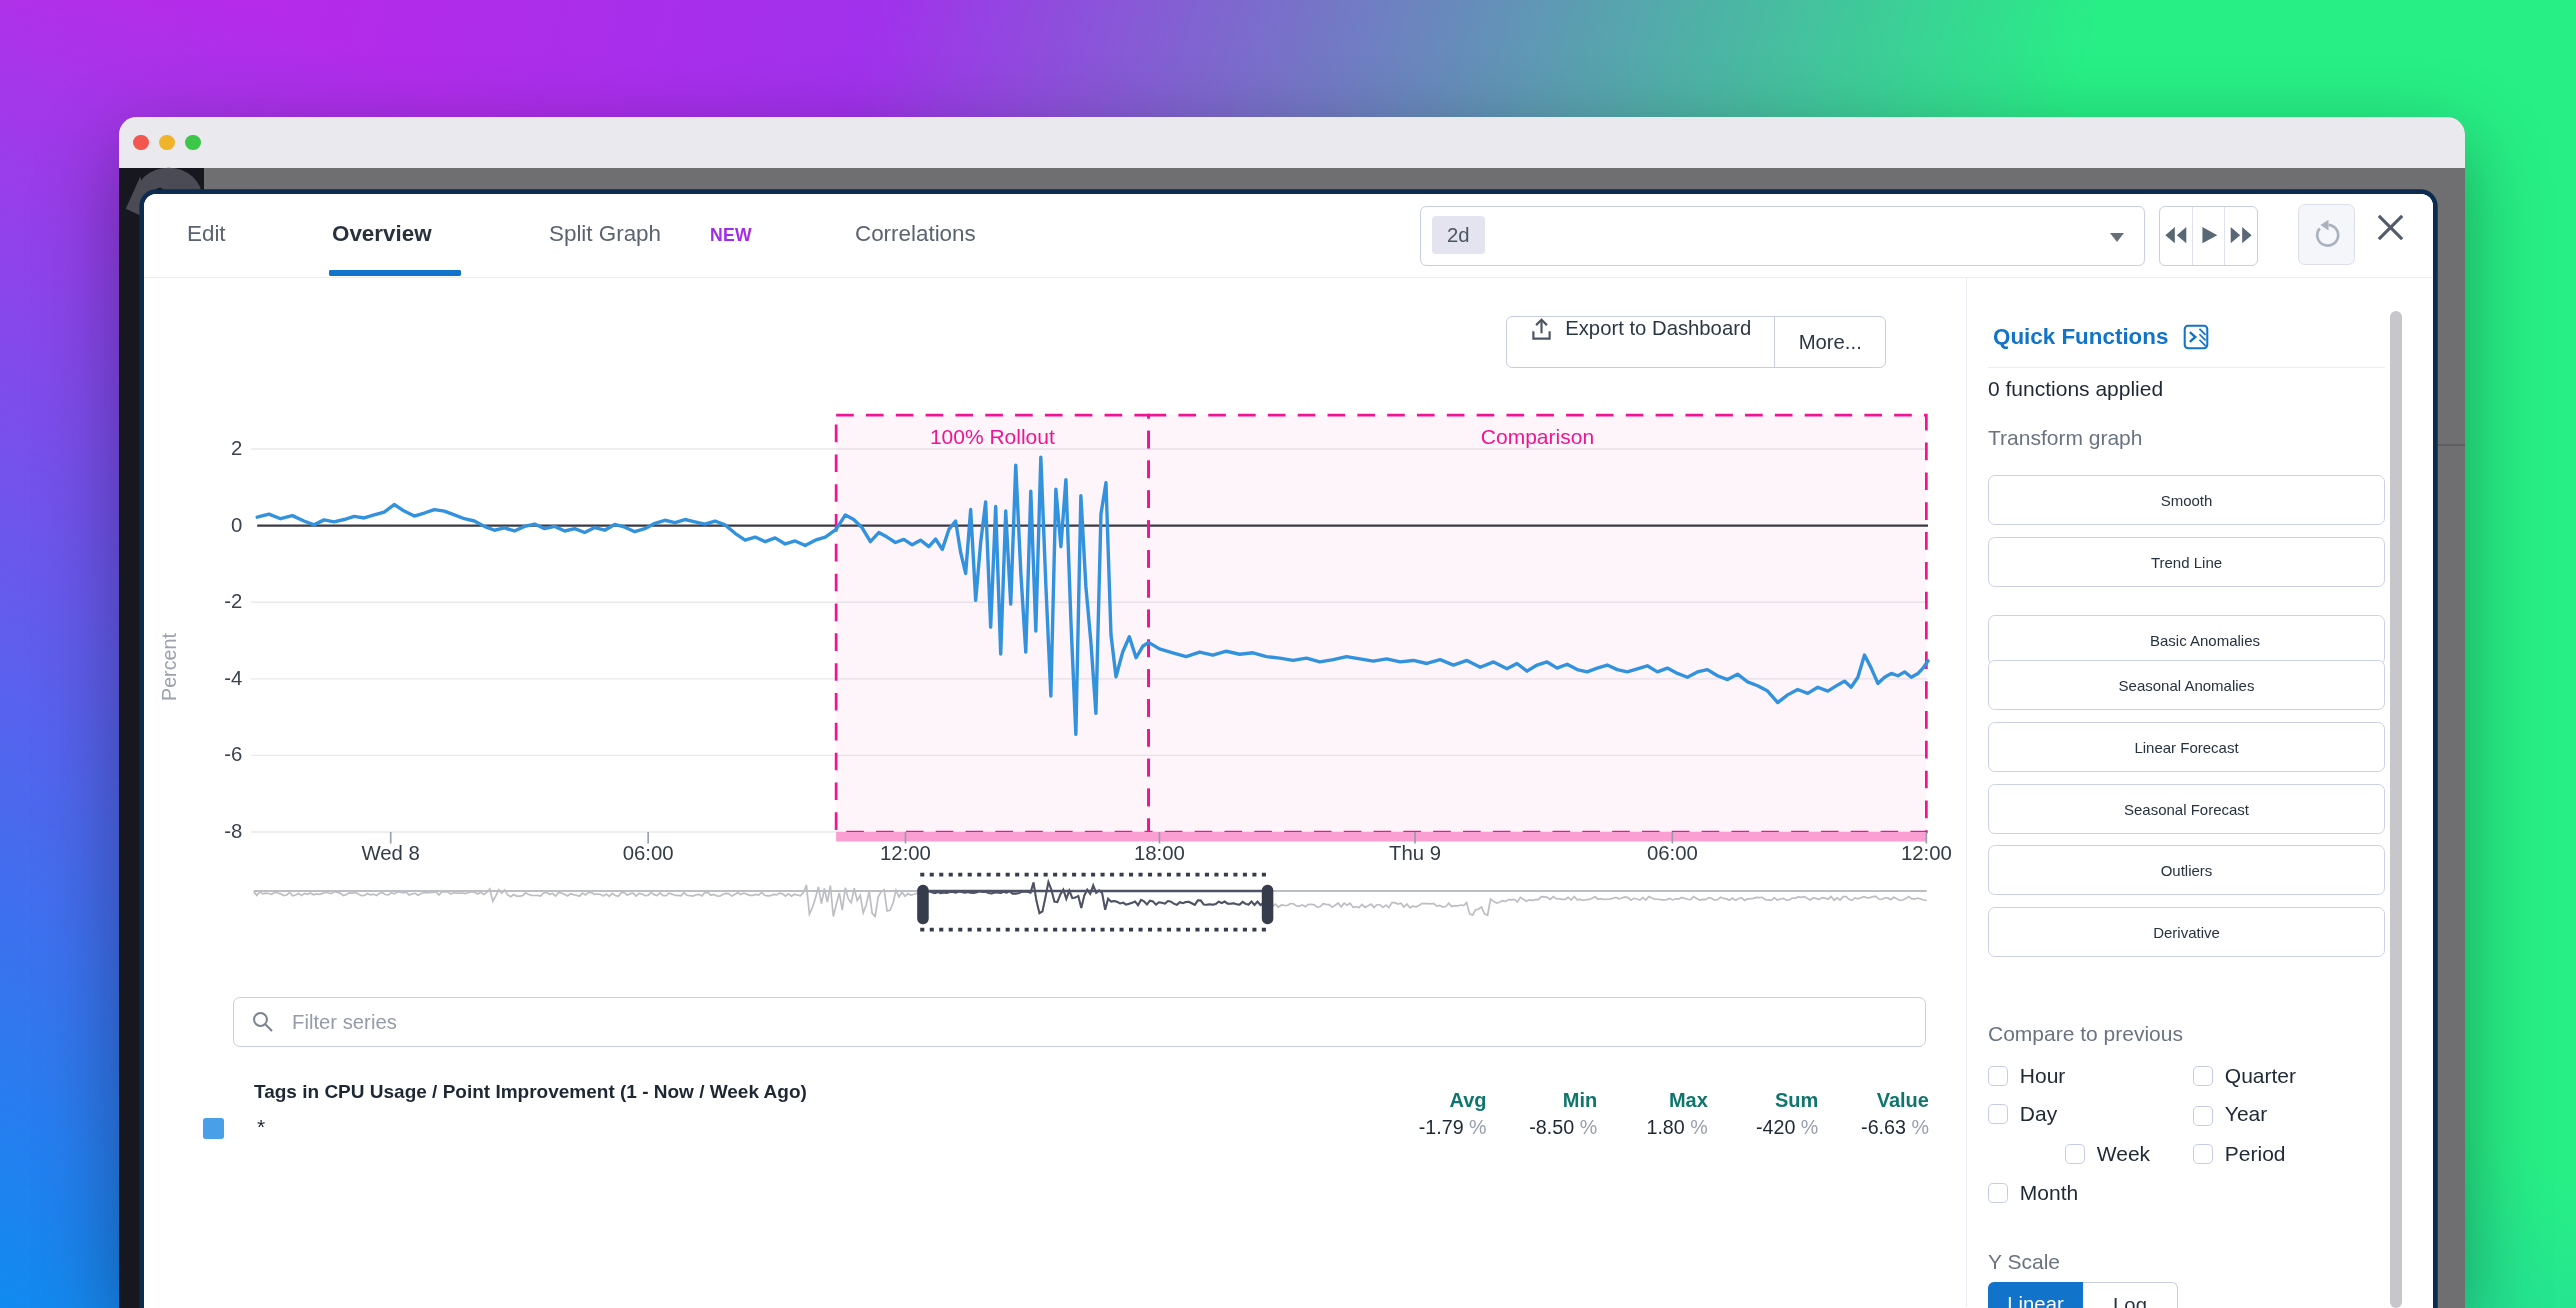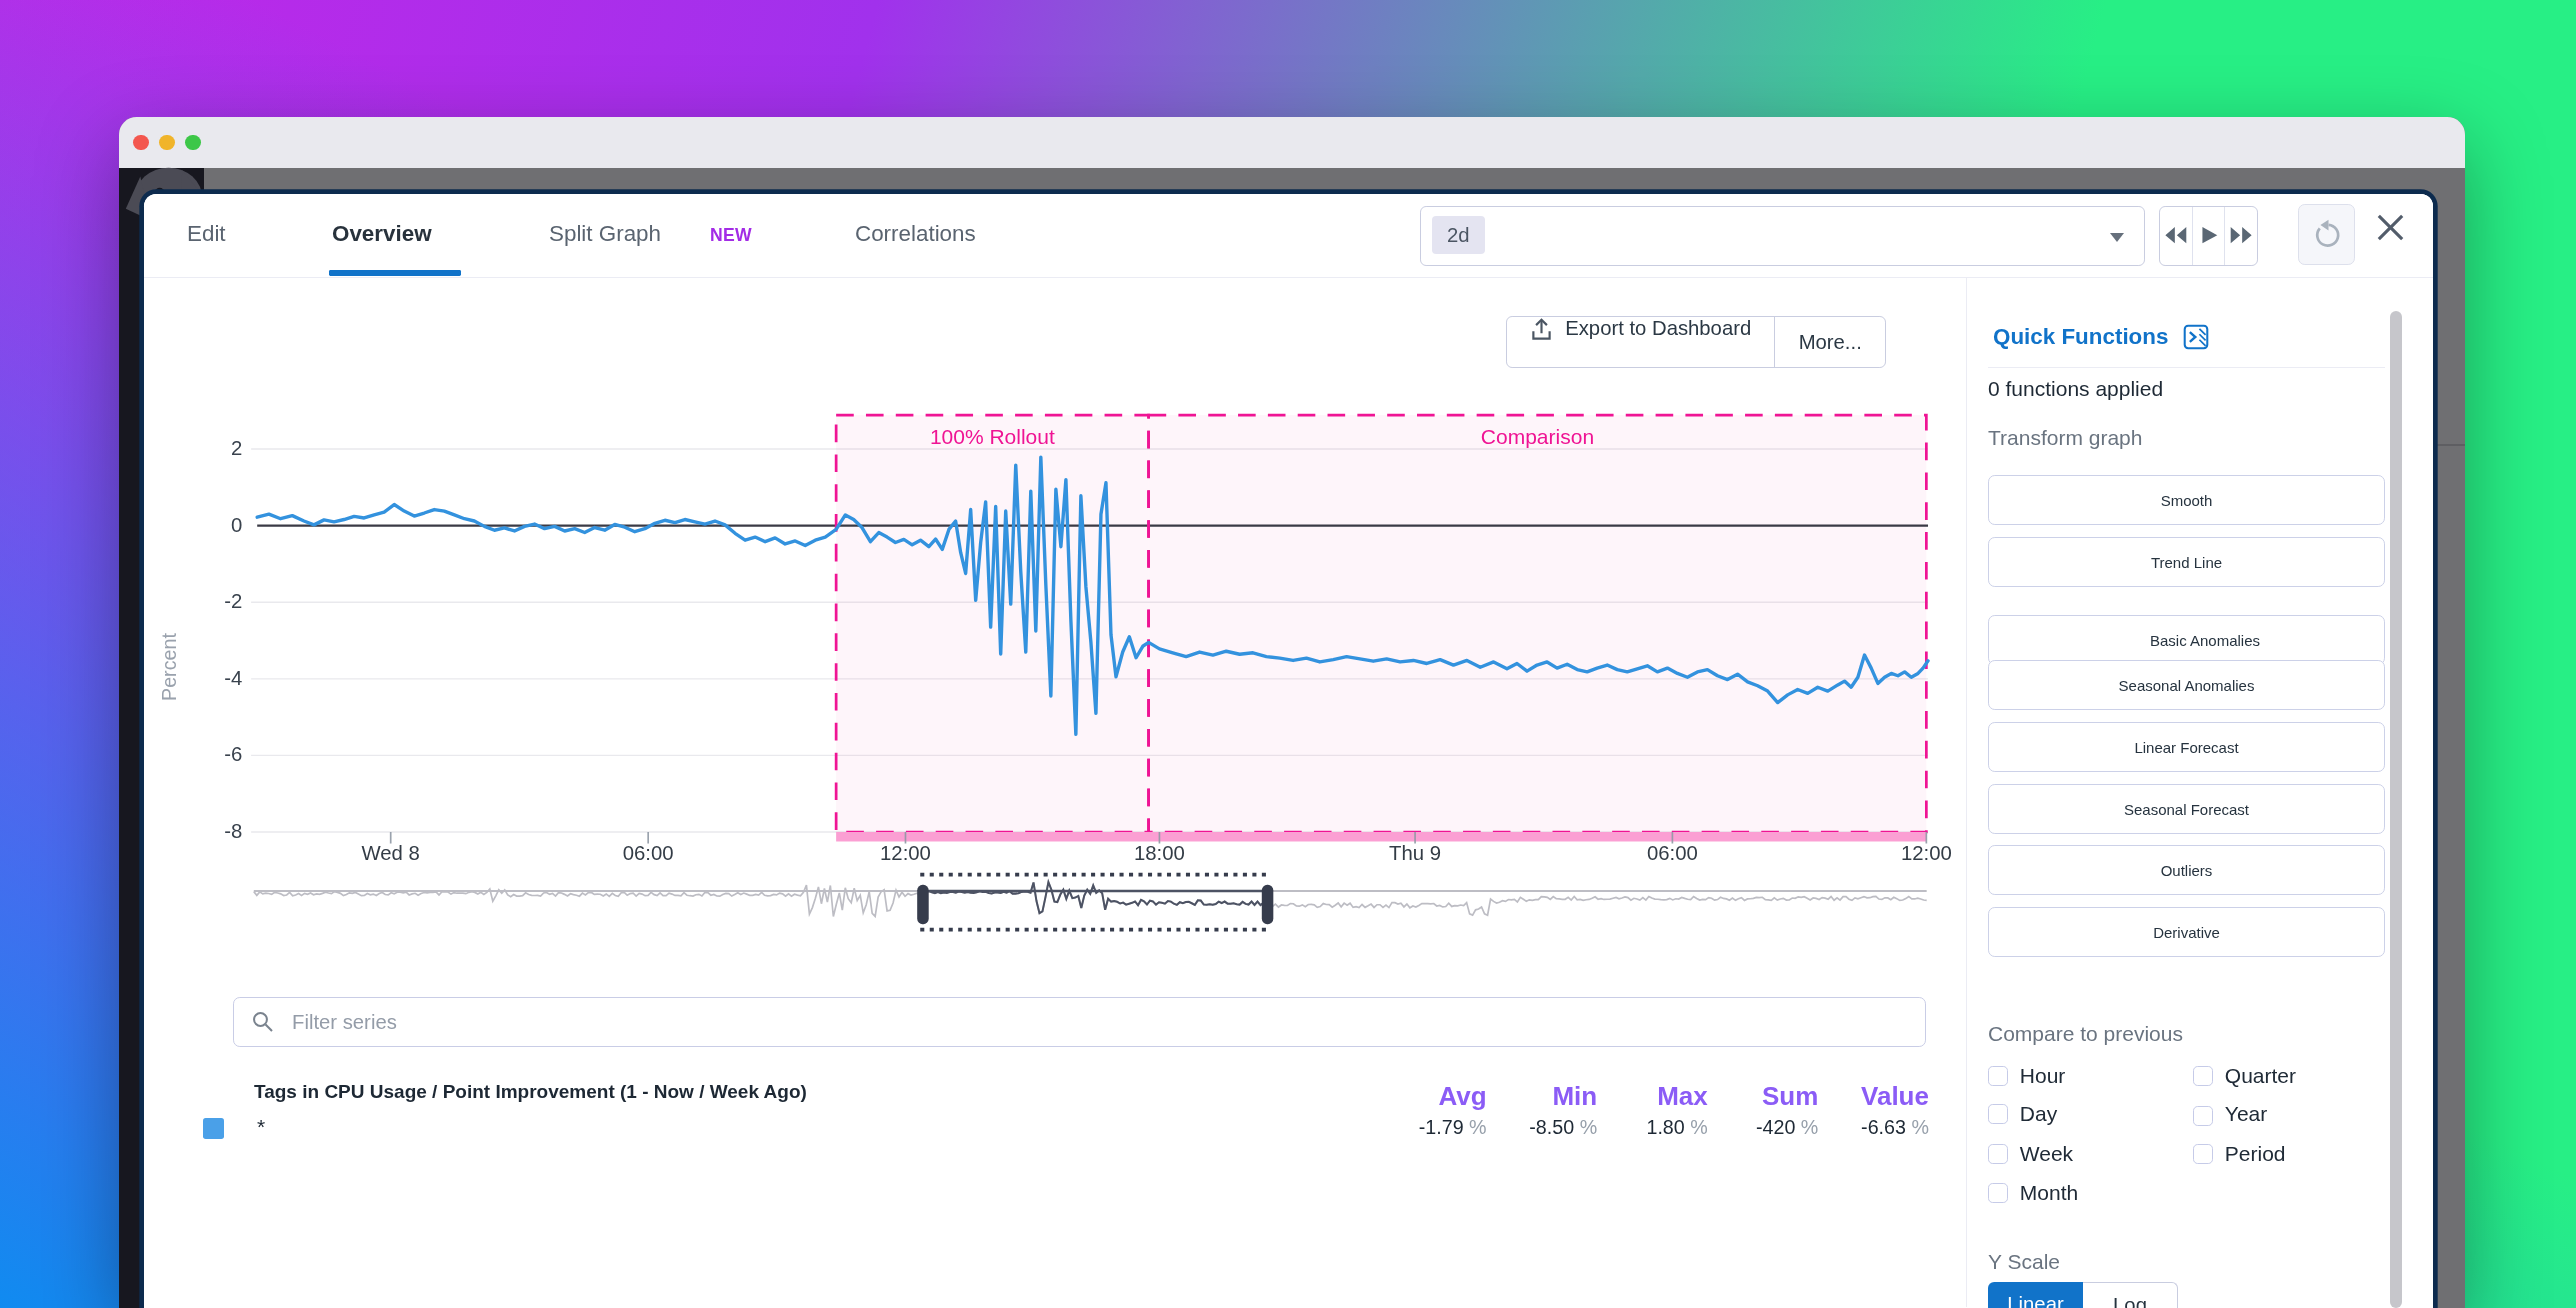--- a/index.html
+++ b/index.html
@@ -45,21 +45,21 @@
   .segs{left:1844px;top:1088px;display:flex;}
   .seg{width:95px;height:47px;display:flex;align-items:flex-start;justify-content:center;font-size:20.3px;box-sizing:border-box;padding-top:11px;}
   .seg.active{background:#1173c9;color:#fff;border-radius:6.1px 0 0 6.1px;}
   .seg.idle{background:#fff;color:#26333f;border:1.7px solid #c9cde0;border-left:none;border-radius:0 6.1px 6.1px 0;}
   .thumb{left:2246px;top:117px;width:12.2px;height:997px;background:#c6c6cb;border-radius:6.1px;}
   .ylab{left:13.6px;top:385px;height:122px;display:flex;align-items:center;transform:rotate(180deg);writing-mode:vertical-rl;font-size:19.7px;color:#9aa2ad;}
   .filter{left:89px;top:803px;width:1693px;height:50px;border:1.7px solid #c9cde6;border-radius:6.8px;box-sizing:border-box;padding:0 13.6px 0 58px;font-size:20.3px;color:#50596a;outline:none;background:#fff;font-family:"Liberation Sans",sans-serif;}
   .filter::placeholder{color:#949ca8;}
   .tagshdr{left:110px;top:887px;font-size:19px;font-weight:700;color:#1d2834;white-space:nowrap;}
   .colrow{left:1232px;top:887px;width:553px;display:flex;}
-  .colrow span{width:111px;text-align:right;font-size:26px;font-weight:700;color:#8b5cf6;}
+  .colrow span{width:111px;text-align:right;font-size:20px;font-weight:700;color:#0f766e;margin-top:8px;}
   .valrow{left:1232px;top:922px;width:553px;display:flex;}
   .valcell{width:111px;text-align:right;font-size:19.7px;color:#1d2834;white-space:nowrap;}
   .valcell .u{color:#97a0ab;}
   .swatch{left:59px;top:924px;width:21px;height:21px;border-radius:2.7px;background:#4aa0e8;}
   .star{left:113px;top:921px;font-size:21px;color:#1d2834;}
   svg text{font-family:"Liberation Sans","DejaVu Sans",sans-serif;}
 </style>
 </head>
 <body>
 
@@ -249,21 +249,21 @@
     <div class="abs subhead" style="left:1844px;top:828px;">Compare to previous</div>
 
     <div class="abs cbrow" style="left:1844px;top:870px;">
         <span class="cbox"></span>
         <span class="cblabel">Hour</span>
       </div>
     <div class="abs cbrow" style="left:1844px;top:908px;">
         <span class="cbox"></span>
         <span class="cblabel">Day</span>
       </div>
-    <div class="abs cbrow" style="left:1844px;top:948px;">
+    <div class="abs cbrow" style="left:1921px;top:948px;">
         <span class="cbox"></span>
         <span class="cblabel">Week</span>
       </div>
     <div class="abs cbrow" style="left:1844px;top:987px;">
         <span class="cbox"></span>
         <span class="cblabel">Month</span>
       </div>
     <div class="abs cbrow" style="left:2049px;top:870px;">
         <span class="cbox"></span>
         <span class="cblabel">Quarter</span>

